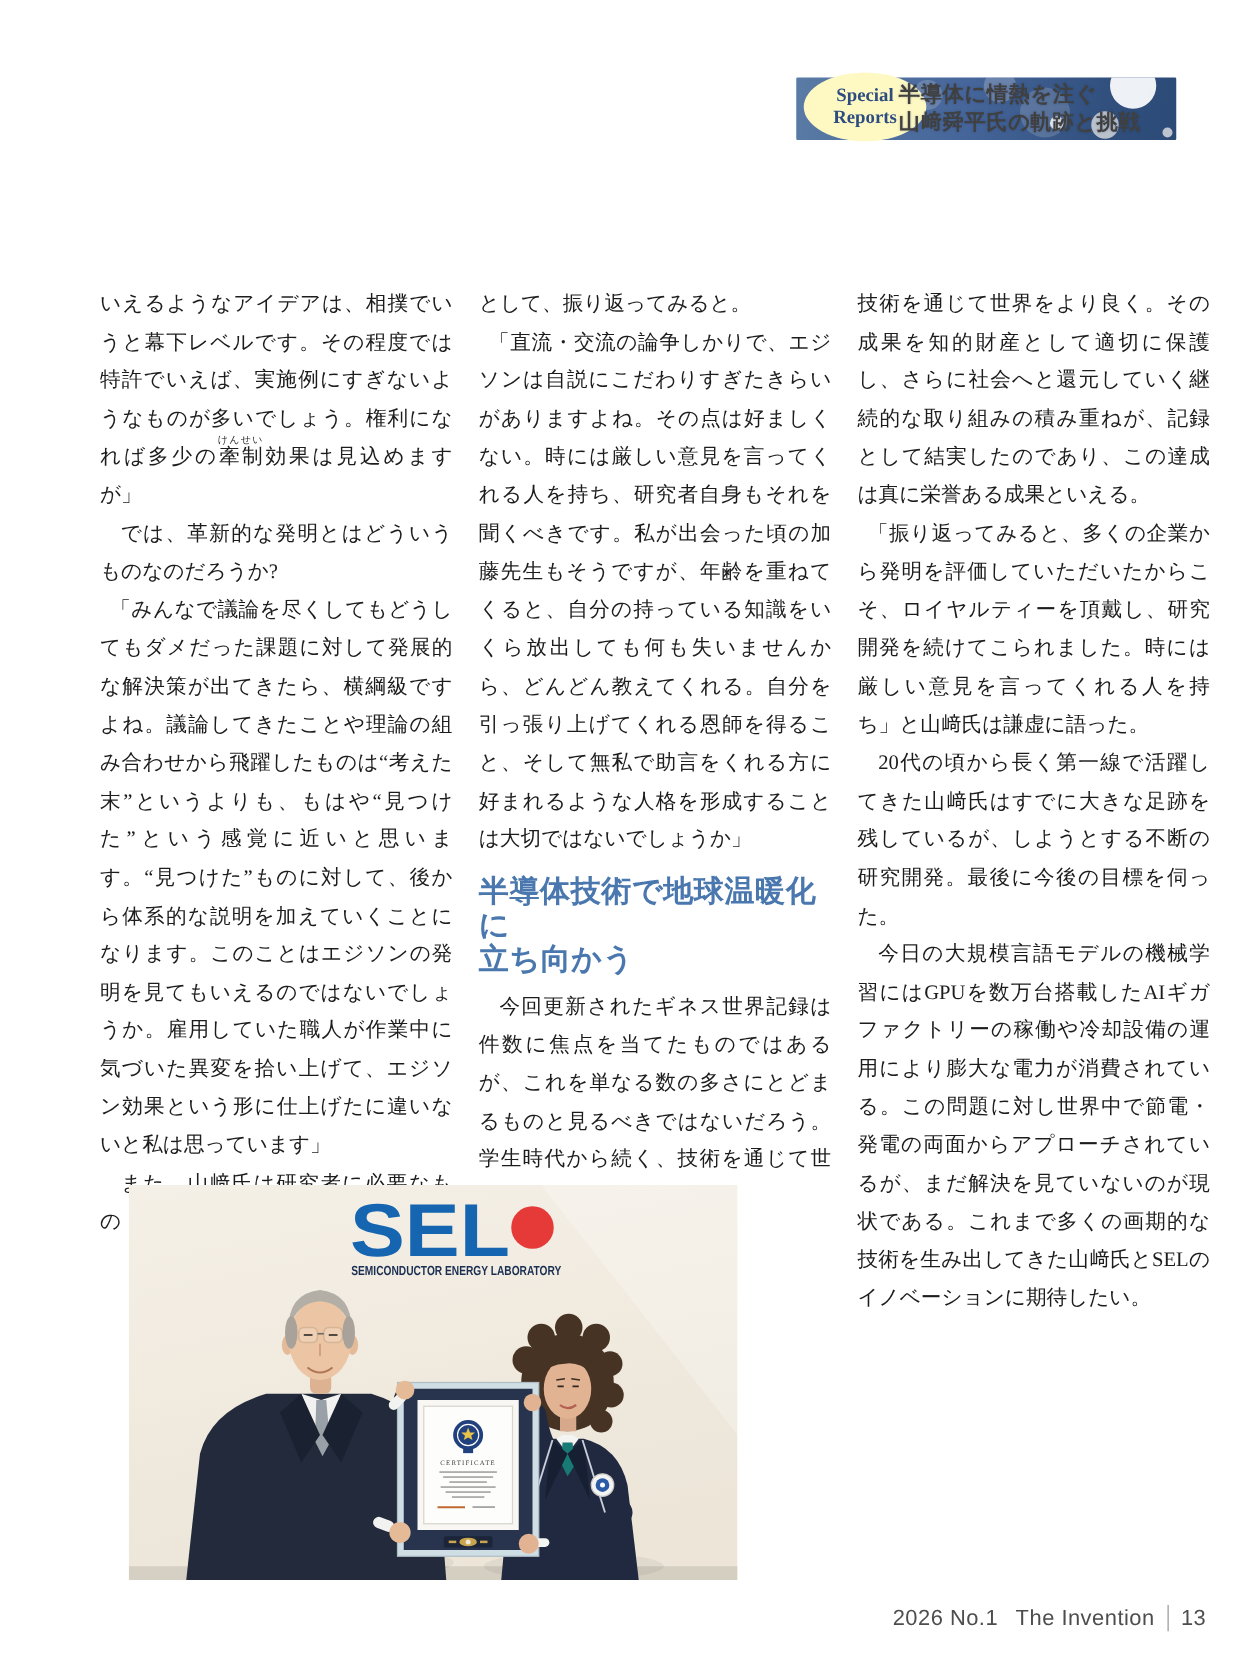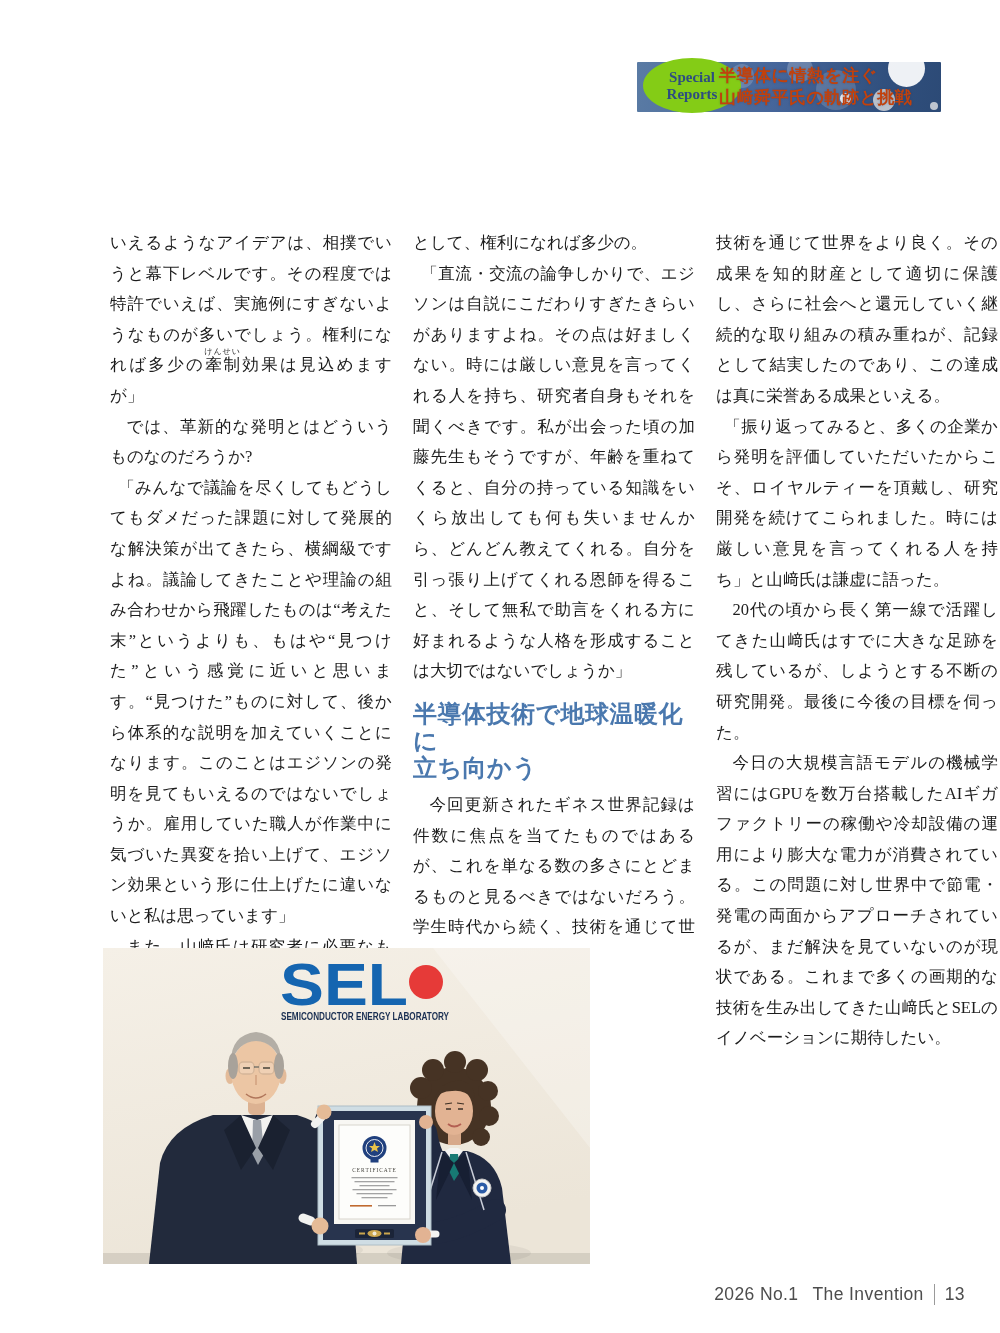--- a/index.html
+++ b/index.html
@@ -4,32 +4,32 @@
 <style>
   html,body{margin:0;padding:0;background:#fff;}
   .page{position:relative;width:1000px;height:1333px;background:#ffffff;overflow:hidden;
         font-family:"Liberation Serif","DejaVu Serif",serif;color:#1c1c1c;}
 
   
   .banner{position:absolute;left:637px;top:62px;width:304px;height:50px;
           background:linear-gradient(100deg,#5a7ba4 0%,#46669b 45%,#31507e 80%,#2c4a76 100%);
           overflow:hidden;border-radius:1px;}
   .bubble{position:absolute;border-radius:50%;}
-  .badge{position:absolute;left:643px;top:58px;width:98px;height:55px;background:#84cc16;
+  .badge{position:absolute;left:643px;top:58px;width:98px;height:55px;background:#fef9c3;
          border-radius:50%;display:flex;flex-direction:column;align-items:center;justify-content:center;
          font-family:"Liberation Serif","DejaVu Serif",serif;font-weight:bold;
          color:#2d4d80;font-size:15px;line-height:17px;}
   .banner-title{position:absolute;left:719px;top:65px;width:220px;
           font-family:"Liberation Sans","DejaVu Sans",sans-serif;font-weight:bold;
-          color:#c2410c;font-size:17px;line-height:22px;letter-spacing:0.5px;white-space:pre-line;
+          color:#404040;font-size:17px;line-height:22px;letter-spacing:0.5px;white-space:pre-line;
           text-shadow:0 0 2px rgba(30,50,90,.35);}
 
   
   .col{position:absolute;top:228px;width:282px;font-size:16.5px;line-height:30.6px;
-       text-align:justify;color:#1c1c1c;margin-left:30px;}
+       text-align:justify;color:#1c1c1c;}
   .col p{margin:0;}
   .col1{left:80px;} .col2{left:383px;} .col3{left:686px;}
   .para{text-indent:1em;}
   .para-q{text-indent:0.5em;}
   .cont{text-indent:0;}
   ruby rt{font-size:8px;letter-spacing:1px;color:#2a2a2a;font-family:"Liberation Sans","DejaVu Sans",sans-serif;}
   .emph{-webkit-text-emphasis:filled dot over;text-emphasis:filled dot over;
         -webkit-text-emphasis-position:over right;text-emphasis-position:over right;}
   .sec-heading{font-family:"Liberation Sans","DejaVu Sans",sans-serif;font-weight:bold;
         color:#4a78ae;font-size:24px;line-height:27px;letter-spacing:0.5px;
@@ -69,21 +69,21 @@
 山﨑舜平氏の軌跡と挑戦</div>
 
   <div class="col col1">
     <p class="cont"><span>いえるようなアイデアは、相撲でいうと幕下レベルです。その程度では特許でいえば、実施例にすぎないようなものが多いでしょう。権利になれば多少の</span><ruby><span>牽制</span><rt>けんせい</rt></ruby><span>効果は見込めますが」</span></p>
     <p class="para">では、革新的な発明とはどういうものなのだろうか?</p>
     <p class="para-q">「みんなで議論を尽くしてもどうしてもダメだった課題に対して発展的な解決策が出てきたら、横綱級ですよね。議論してきたことや理論の組み合わせから飛躍したものは“考えた末”というよりも、もはや“見つけた”という感覚に近いと思います。“見つけた”ものに対して、後から体系的な説明を加えていくことになります。このことはエジソンの発明を見てもいえるのではないでしょうか。雇用していた職人が作業中に気づいた異変を拾い上げて、エジソン効果という形に仕上げたに違いないと私は思っています」</p>
     <p class="para">また、山﨑氏は研究者に必要なもの</p>
   </div>
 
   <div class="col col2">
-    <p class="cont">として、権利になれば多少の。</p>
+    <p class="cont">として、振り返ってみると。</p>
     <p class="para-q">「直流・交流の論争しかりで、エジソンは自説にこだわりすぎたきらいがありますよね。その点は好ましくない。時には厳しい意見を言ってくれる人を持ち、研究者自身もそれを聞くべきです。私が出会った頃の加藤先生もそうですが、年齢を重ねてくると、自分の持っている知識をいくら放出しても何も失いませんから、どんどん教えてくれる。自分を引っ張り上げてくれる恩師を得ること、そして無私で助言をくれる方に好まれるような人格を形成することは大切ではないでしょうか」</p>
     <p class="sec-heading">半導体技術で地球温暖化に
 立ち向かう</p>
     <p class="para">今回更新されたギネス世界記録は件数に焦点を当てたものではあるが、これを単なる数の多さにとどまるものと見るべきではないだろう。学生時代から続く、技術を通じて世界をより良く</p>
   </div>
 
   <div class="col col3">
     <p class="cont">技術を通じて世界をより良く。その成果を知的財産として適切に保護し、さらに社会へと還元していく継続的な取り組みの積み重ねが、記録として結実したのであり、この達成は真に栄誉ある成果といえる。</p>
     <p class="para-q">「振り返ってみると、多くの企業から発明を評価していただいたからこそ、ロイヤルティーを頂戴し、研究開発を続けてこられました。時には厳しい意見を言ってくれる人を持ち」と山﨑氏は謙虚に語った。</p>
     <p class="para">20代の頃から長く第一線で活躍してきた山﨑氏はすでに大きな足跡を残しているが、しようとする不断の研究開発。最後に今後の目標を伺った。</p>

